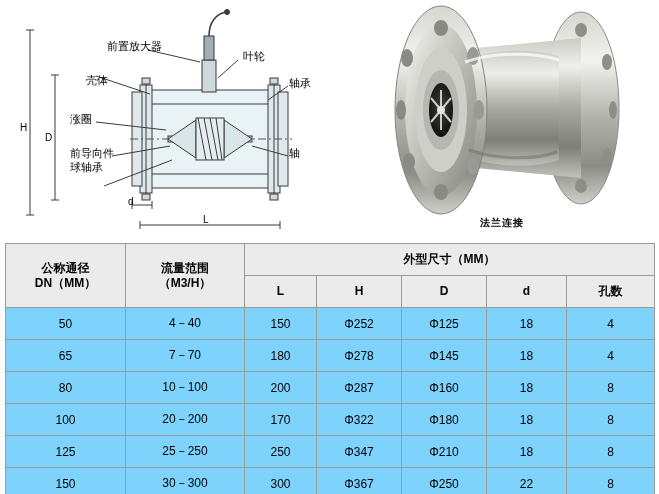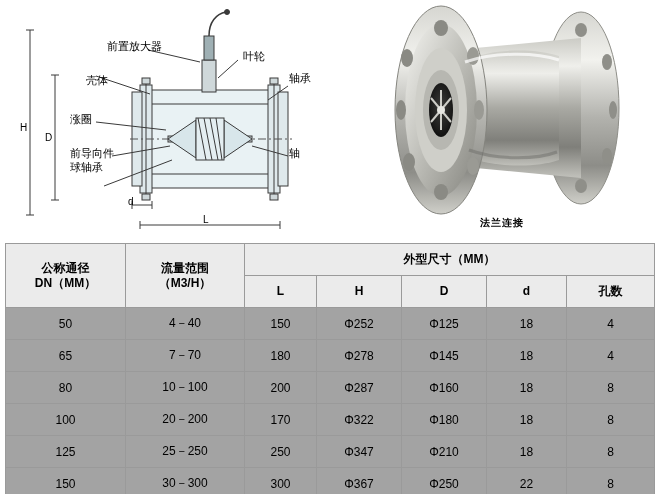--- a/index.html
+++ b/index.html
@@ -66,21 +66,21 @@
     padding:0;
     height:31px;
   }
   thead th{
     background:#ebebeb;
     font-weight:bold;
     font-size:12px;
     line-height:15px;
   }
   tbody td{
-    background:#a3a3a3;
+    background:#7dd3fc;
     font-size:12px;
   }
   .c0{width:120px;}
   .c1{width:119px;}
   .c2{width:72px;}
   .c3{width:85px;}
   .c4{width:85px;}
   .c5{width:80px;}
   .c6{width:88px;}
 </style>
@@ -155,21 +155,21 @@
 
           <line x1="140" y1="225" x2="280" y2="225"></line>
           <line x1="140" y1="221" x2="140" y2="229"></line>
           <line x1="280" y1="221" x2="280" y2="229"></line>
         </g>
       </svg>
 
       <span class="lbl" style="left:98px;top:40px;margin-left:9px;">前置放大器</span>
       <span class="lbl" style="left:243px;top:50px;">叶轮</span>
       <span class="lbl" style="left:70px;top:74px;margin-left:16px;">壳体</span>
-      <span class="lbl" style="left:289px;top:72px;">轴承</span>
+      <span class="lbl" style="left:289px;top:78px;font-family:Liberation Mono, monospace;">轴承</span>
       <span class="lbl" style="left:70px;top:113px;text-align:right;">涨圈</span>
       <span class="lbl" style="left:70px;top:147px;">前导向件</span>
       <span class="lbl" style="left:289px;top:147px;">轴</span>
       <span class="lbl" style="left:70px;top:161px;text-align:center;">球轴承</span>
 
       <span class="dimlbl" style="left:20px;top:122px;">H</span>
       <span class="dimlbl" style="left:45px;top:132px;">D</span>
       <span class="dimlbl" style="left:128px;top:196px;">d</span>
       <span class="dimlbl" style="left:203px;top:214px;">L</span>
     </div>

